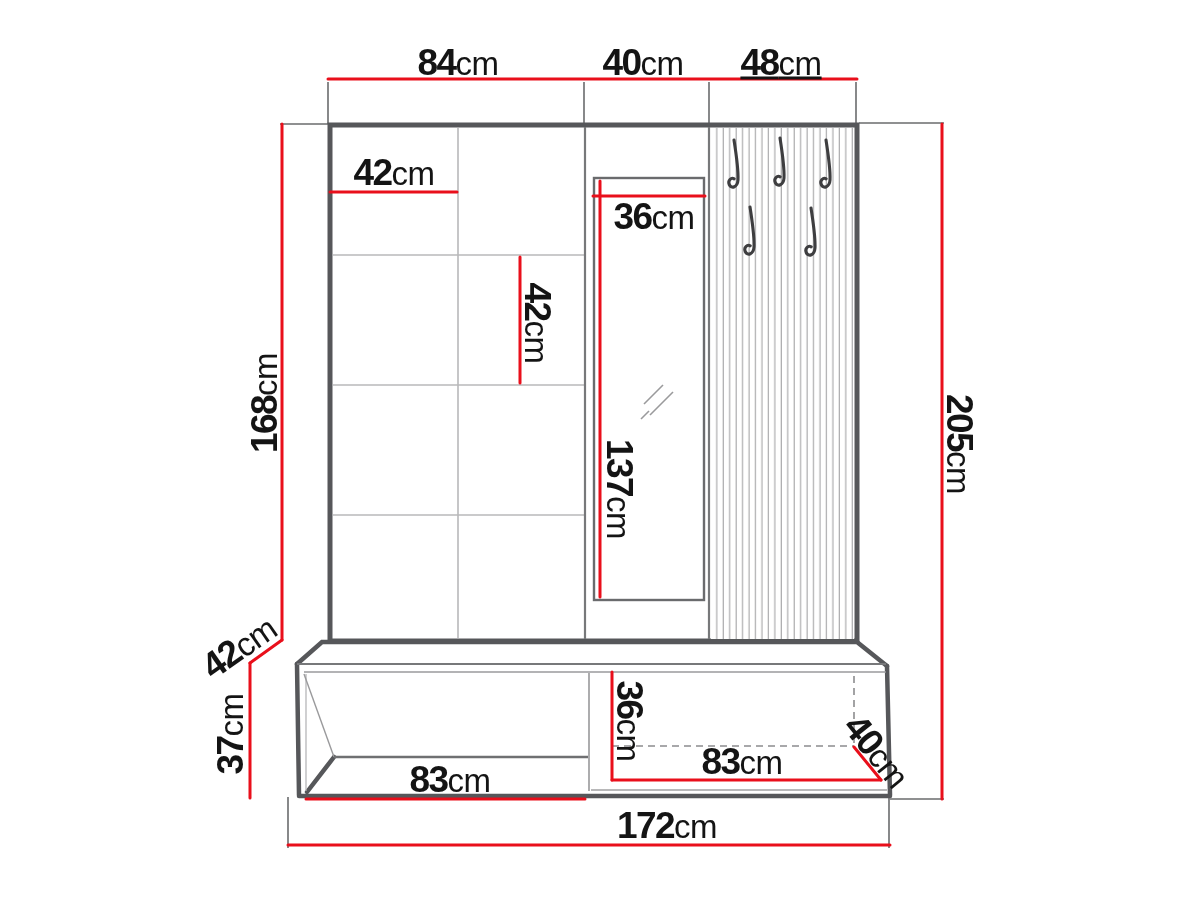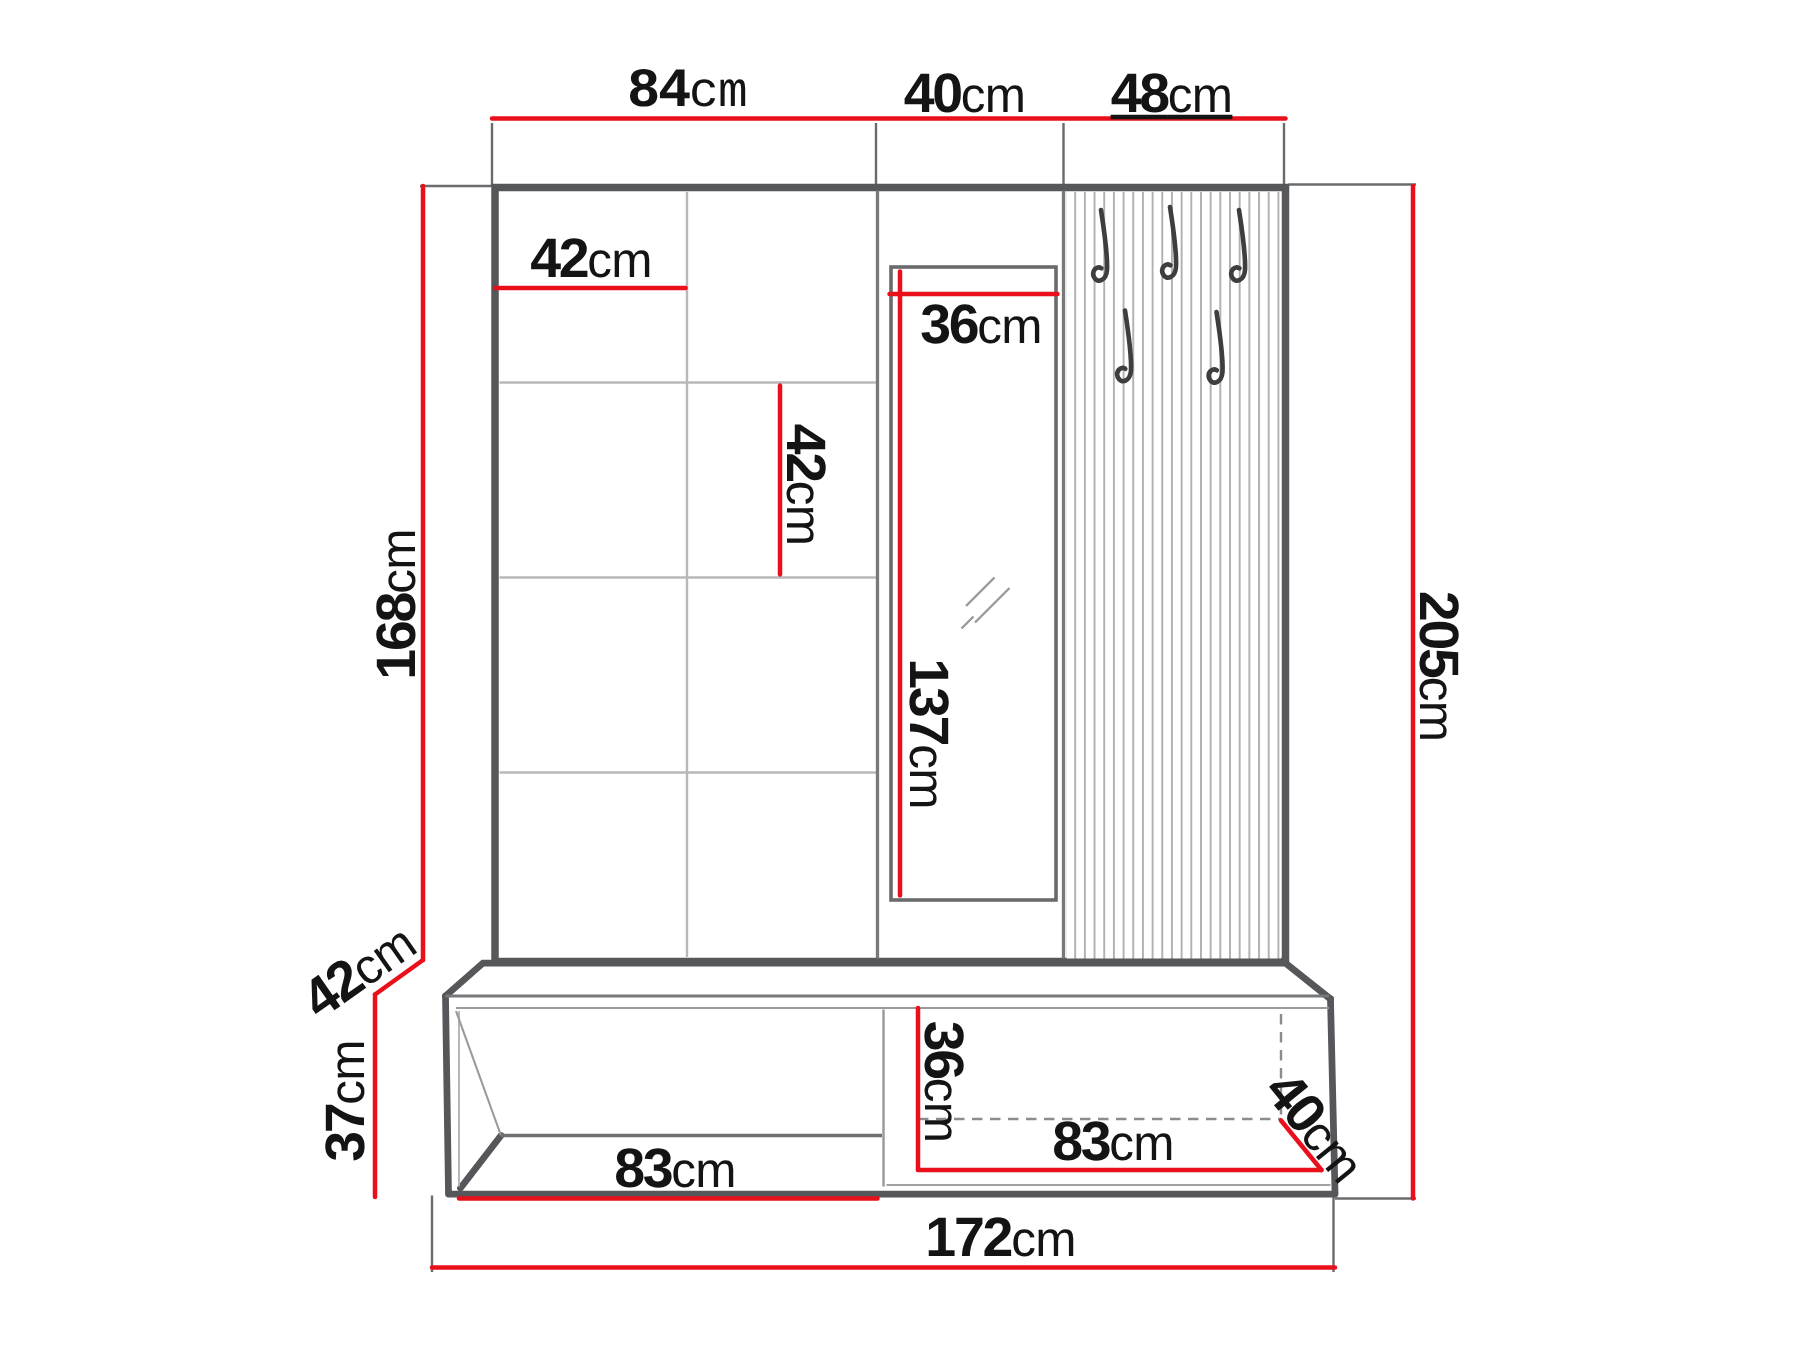--- a/index.html
+++ b/index.html
@@ -105,21 +105,21 @@
       <line x1="600" y1="181" x2="600" y2="597"></line>
       <line x1="306" y1="799" x2="585" y2="799"></line>
       <line x1="612" y1="672" x2="612" y2="780"></line>
       <line x1="612" y1="780" x2="881" y2="780"></line>
       <line x1="854" y1="747" x2="881" y2="780"></line>
       <line x1="288" y1="845" x2="890" y2="845"></line>
       <line x1="942" y1="124" x2="942" y2="799"></line>
     </g>
   </svg>
 
-  <div class="dim-label" style="left:458px;top:62px;font-family:Liberation Mono, monospace;"><span class="val">84</span><span class="unit">cm</span></div>
+  <div class="dim-label" style="left:458px;top:62px;"><span class="val">84</span><span class="unit">cm</span></div>
 
   <div class="dim-label" style="left:643px;top:62px;"><span class="val">40</span><span class="unit">cm</span></div>
 
   <div class="dim-label" style="left:781px;top:62px;text-decoration:underline;"><span class="val">48</span><span class="unit">cm</span></div>
 
   <div class="dim-label" style="left:394px;top:172px;"><span class="val">42</span><span class="unit">cm</span></div>
 
   <div class="dim-label" style="left:537px;top:323px;--rot:90deg;"><span class="val">42</span><span class="unit">cm</span></div>
 
   <div class="dim-label" style="left:654px;top:216px;"><span class="val">36</span><span class="unit">cm</span></div>

